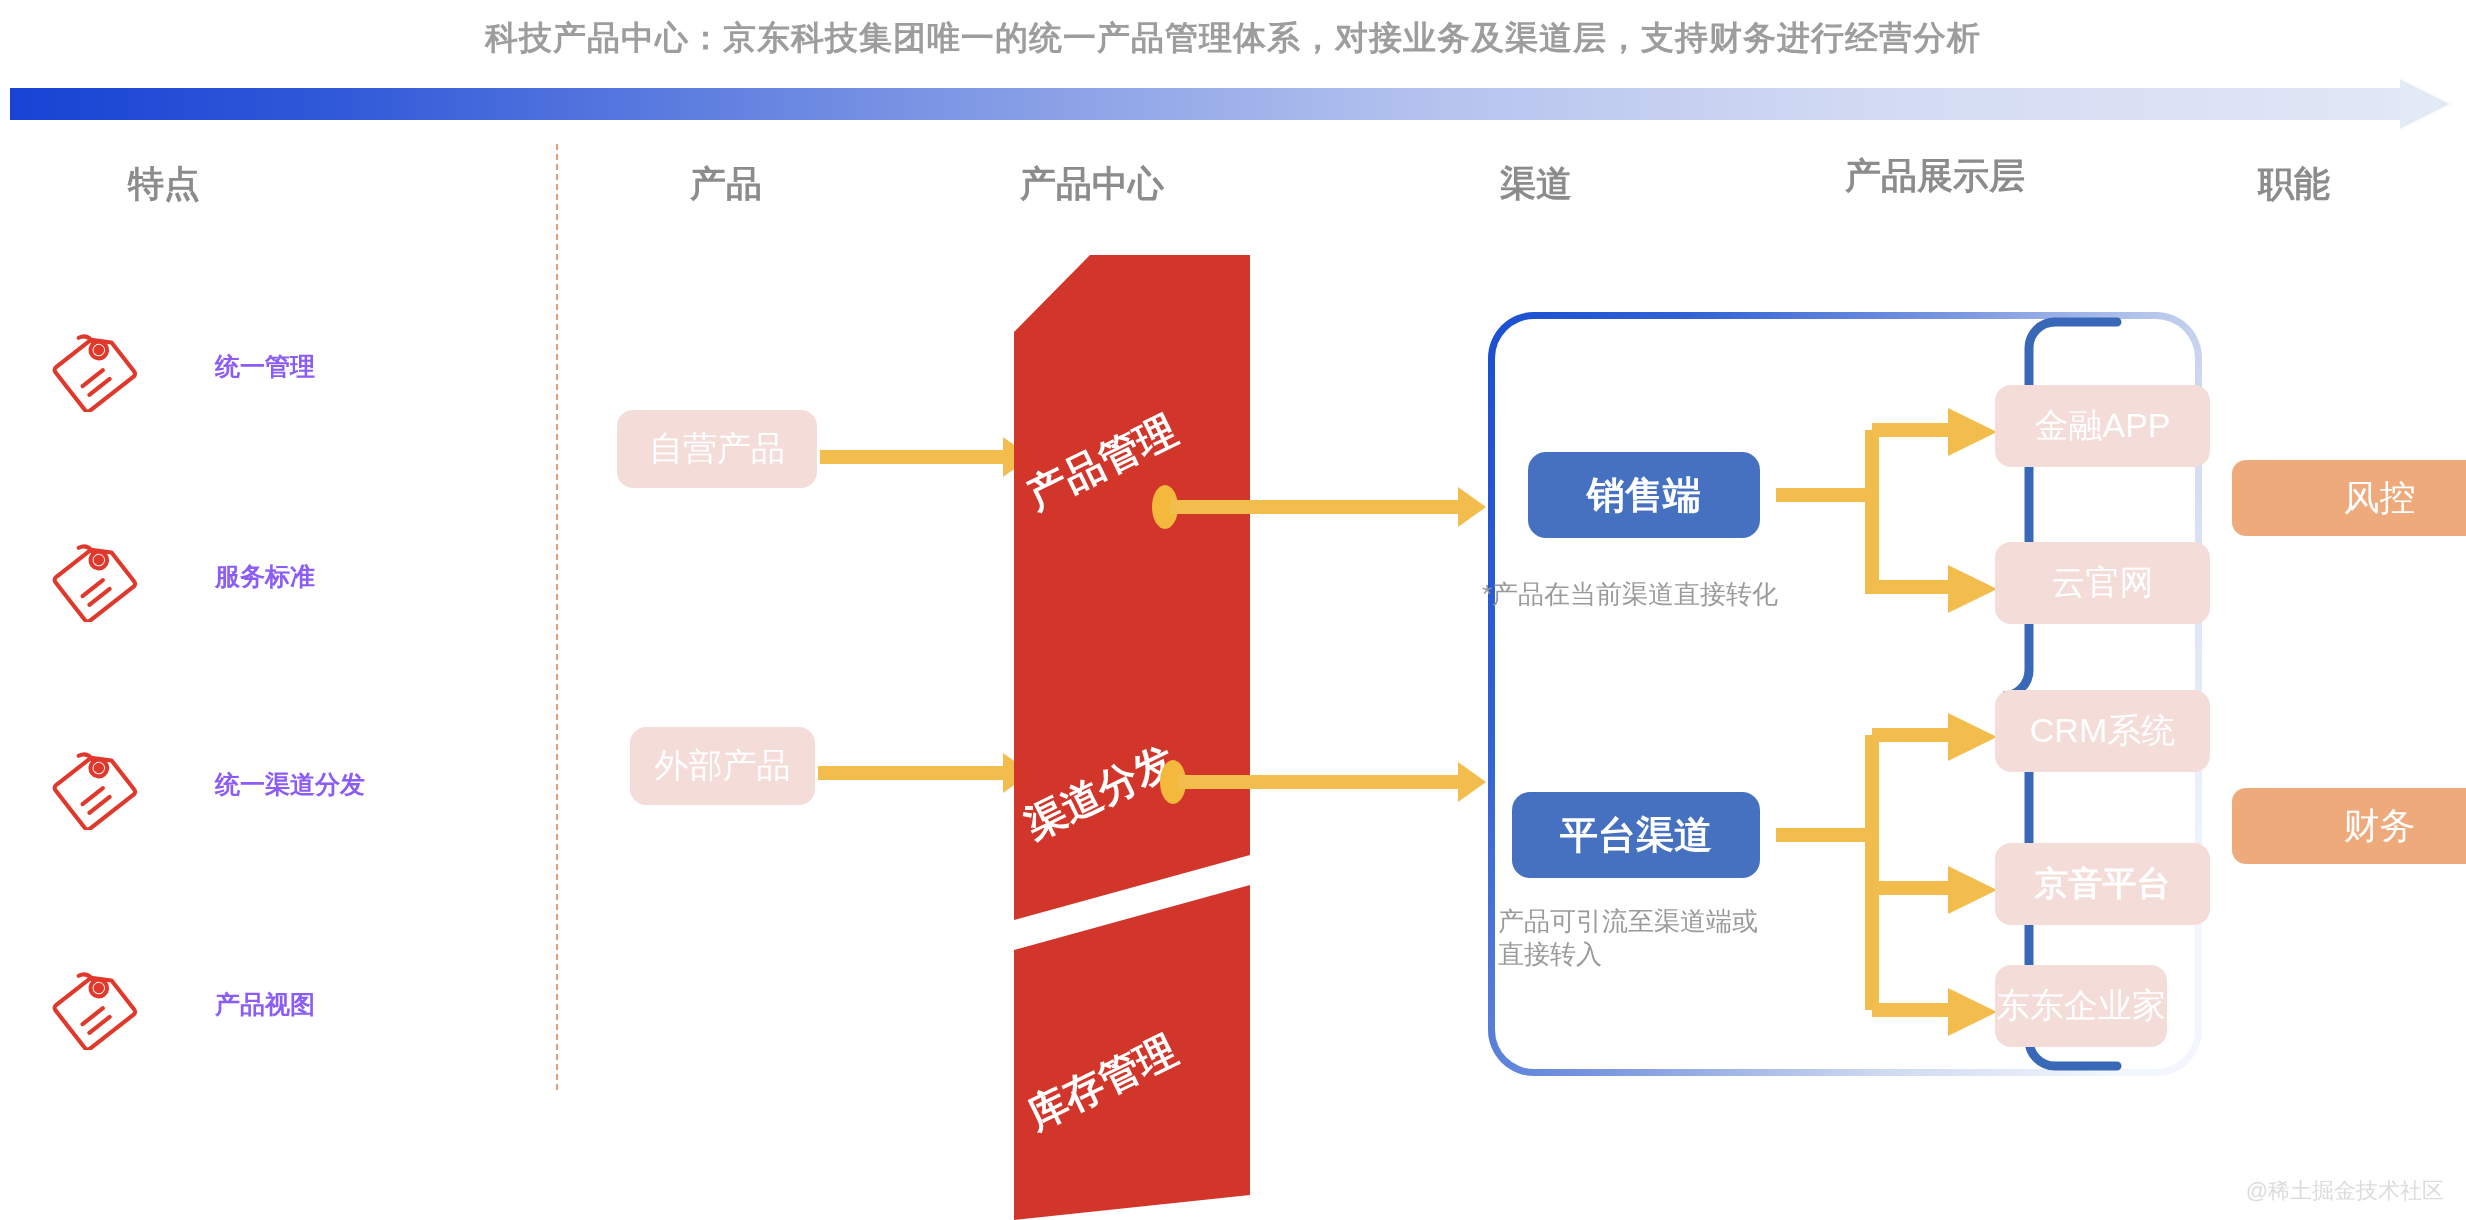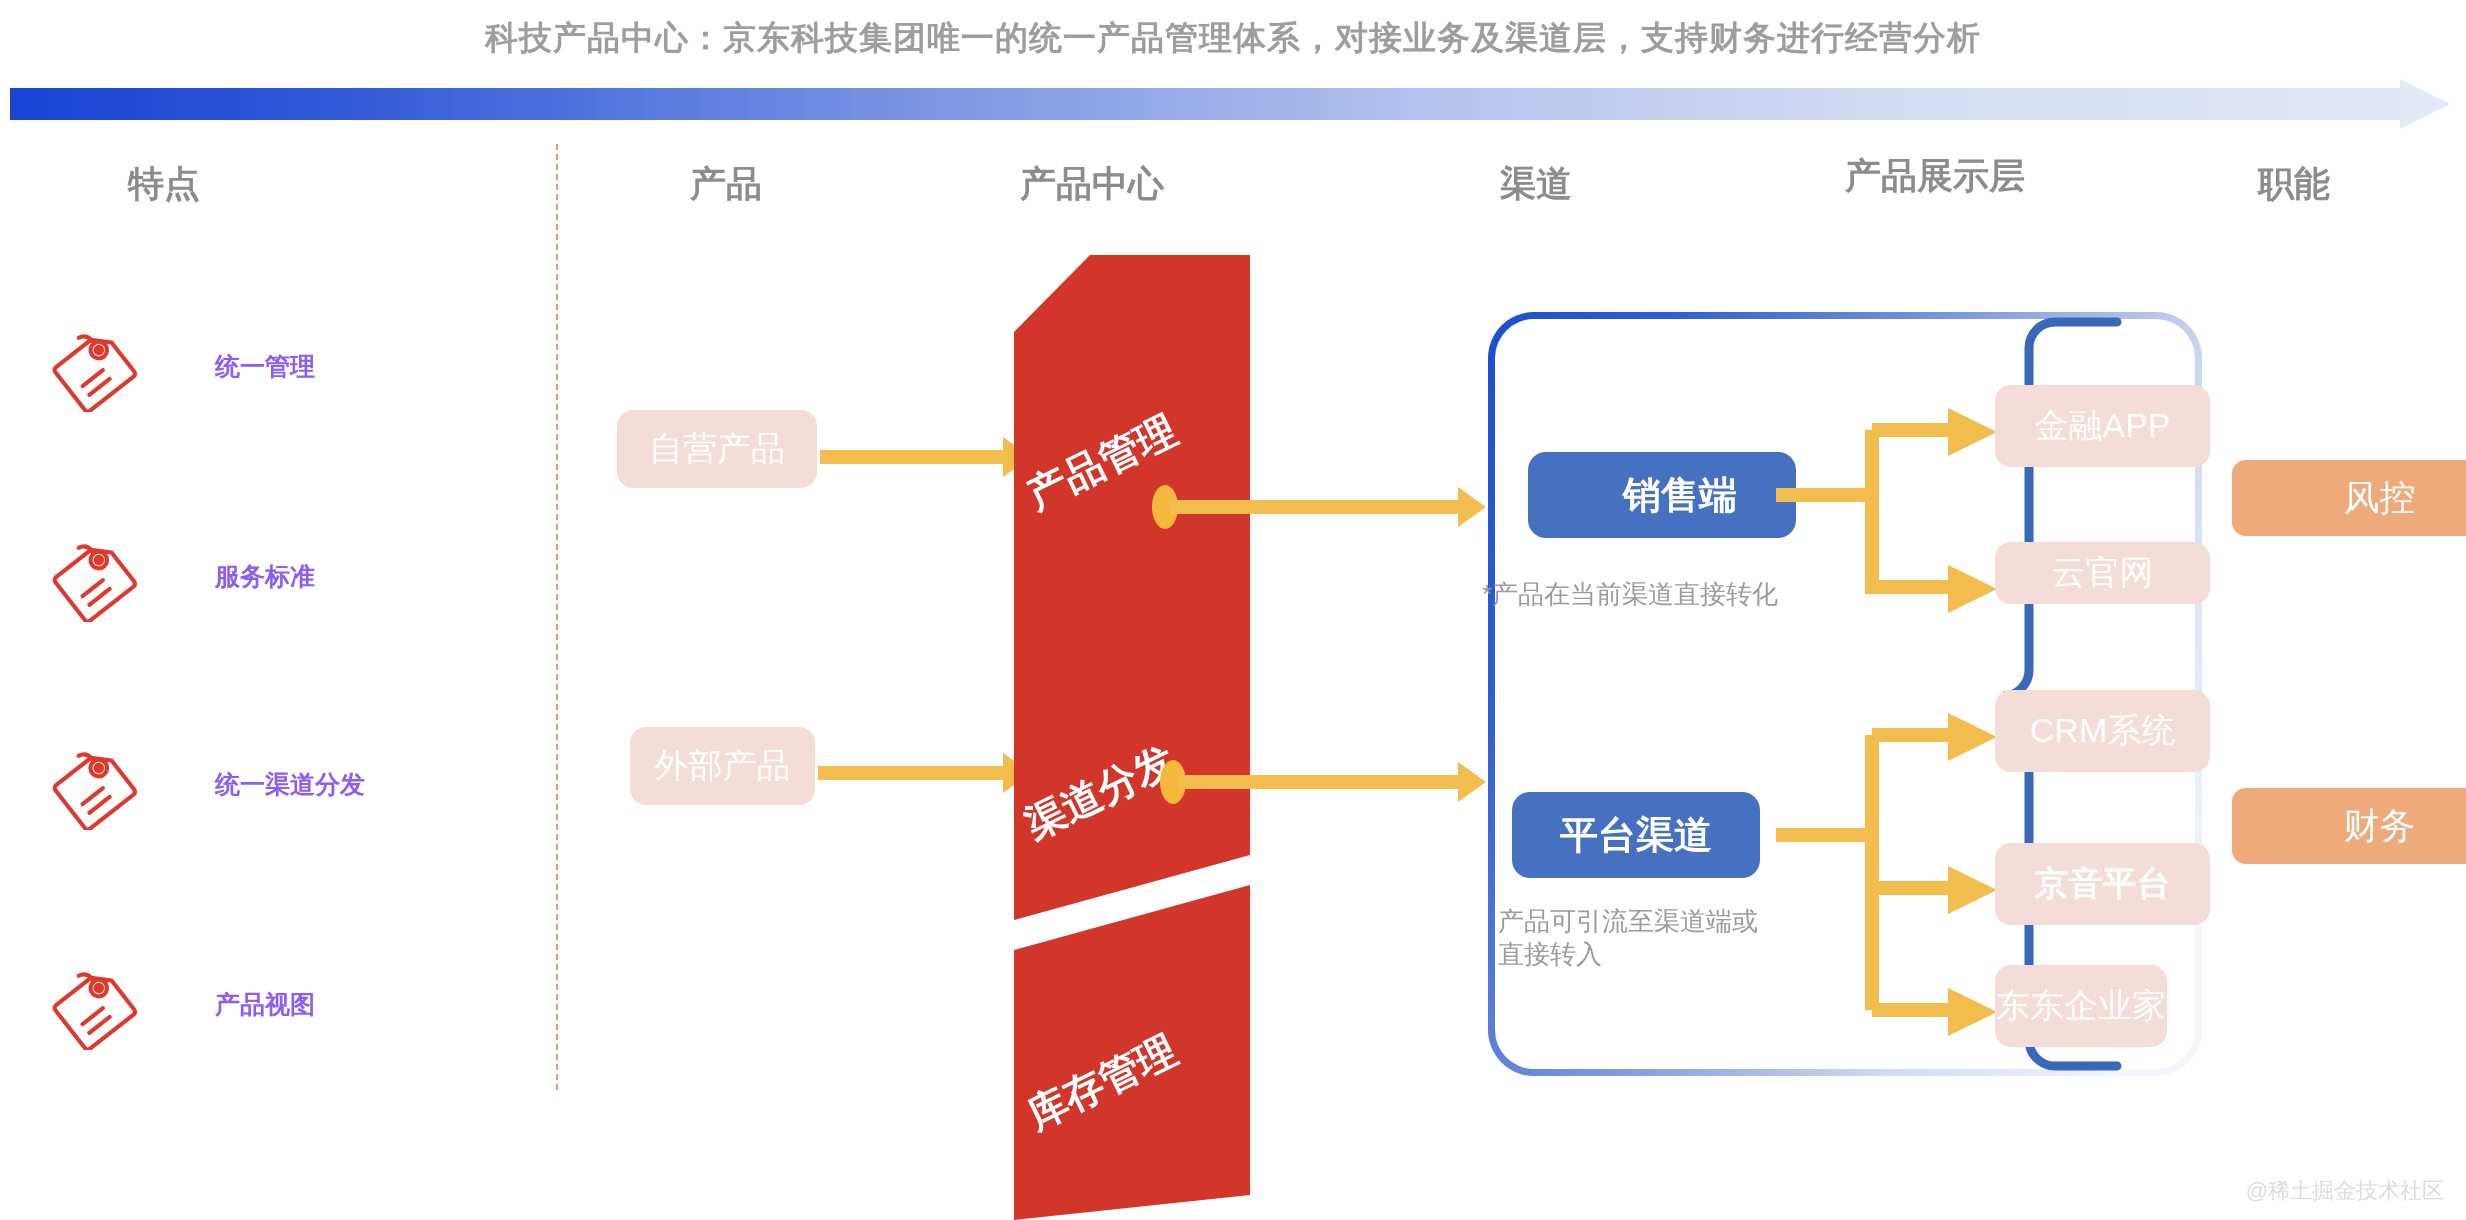--- a/index.html
+++ b/index.html
@@ -199,21 +199,21 @@
   <div class="para-label" style="left:1030px;top:1090px;transform:rotate(-26deg);">库存管理</div>
 
   <div class="dot" style="left:1152px;top:485px;"></div>
   <div class="dot" style="left:1160px;top:760px;"></div>
 
   <div class="yarrow" style="left:1170px;top:500px;width:290px;"></div>
   <div class="yarrow" style="left:1178px;top:775px;width:282px;"></div>
 
   <div class="chan-box"></div>
 
-  <div class="blue-pill" style="left:1528px;top:452px;width:232px;height:86px;padding-left:36px;">销售端</div>
+  <div class="blue-pill" style="left:1528px;top:452px;width:232px;height:86px;">销售端</div>
   <div class="note" style="left:1482px;top:578px;width:400px;">*产品在当前渠道直接转化</div>
 
   <div class="blue-pill" style="left:1512px;top:792px;width:248px;height:86px;">平台渠道</div>
   <div class="note" style="left:1498px;top:905px;width:400px;">产品可引流至渠道端或
 直接转入</div>
 
   <svg class="lines" viewBox="0 0 2466 1220">
     <g stroke="#f3bd4d" stroke-width="14" fill="none">
 
       <path d="M1776 495 H1872"></path>
@@ -233,21 +233,21 @@
       <polygon points="1948,565 1997,589 1948,613"></polygon>
       <polygon points="1948,713 1997,737 1948,761"></polygon>
       <polygon points="1948,866 1997,890 1948,914"></polygon>
       <polygon points="1948,988 1997,1012 1948,1036"></polygon>
     </g>
 
     <path d="M2110 322 h-62 a26 26 0 0 0 -26 26 V670 a26 26 0 0 1 -26 26 a26 26 0 0 1 26 26 V1040 a26 26 0 0 0 26 26 h62" transform="translate(7,0)" stroke="#3a68b8" stroke-width="9" fill="none" stroke-linecap="round"></path>
   </svg>
 
   <div class="pill-pink" style="left:1995px;top:385px;width:215px;height:82px;">金融APP</div>
-  <div class="pill-pink" style="left:1995px;top:542px;width:215px;height:62px;">云官网</div>
+  <div class="pill-pink" style="left:1995px;top:542px;width:215px;height:82px;">云官网</div>
 
   <div class="pill-pink" style="left:1995px;top:690px;width:215px;height:82px;">CRM系统</div>
   <div class="pill-pink" style="left:1995px;top:843px;width:215px;height:82px;font-weight:bold;">京音平台</div>
   <div class="pill-pink" style="left:1995px;top:965px;width:172px;height:82px;">东东企业家</div>
 
   <div class="pill-orange" style="left:2232px;top:460px;width:215px;height:76px;">风控</div>
   <div class="pill-orange" style="left:2232px;top:788px;width:215px;height:76px;">财务</div>
 
   <div class="watermark">@稀土掘金技术社区</div>
 </div>

